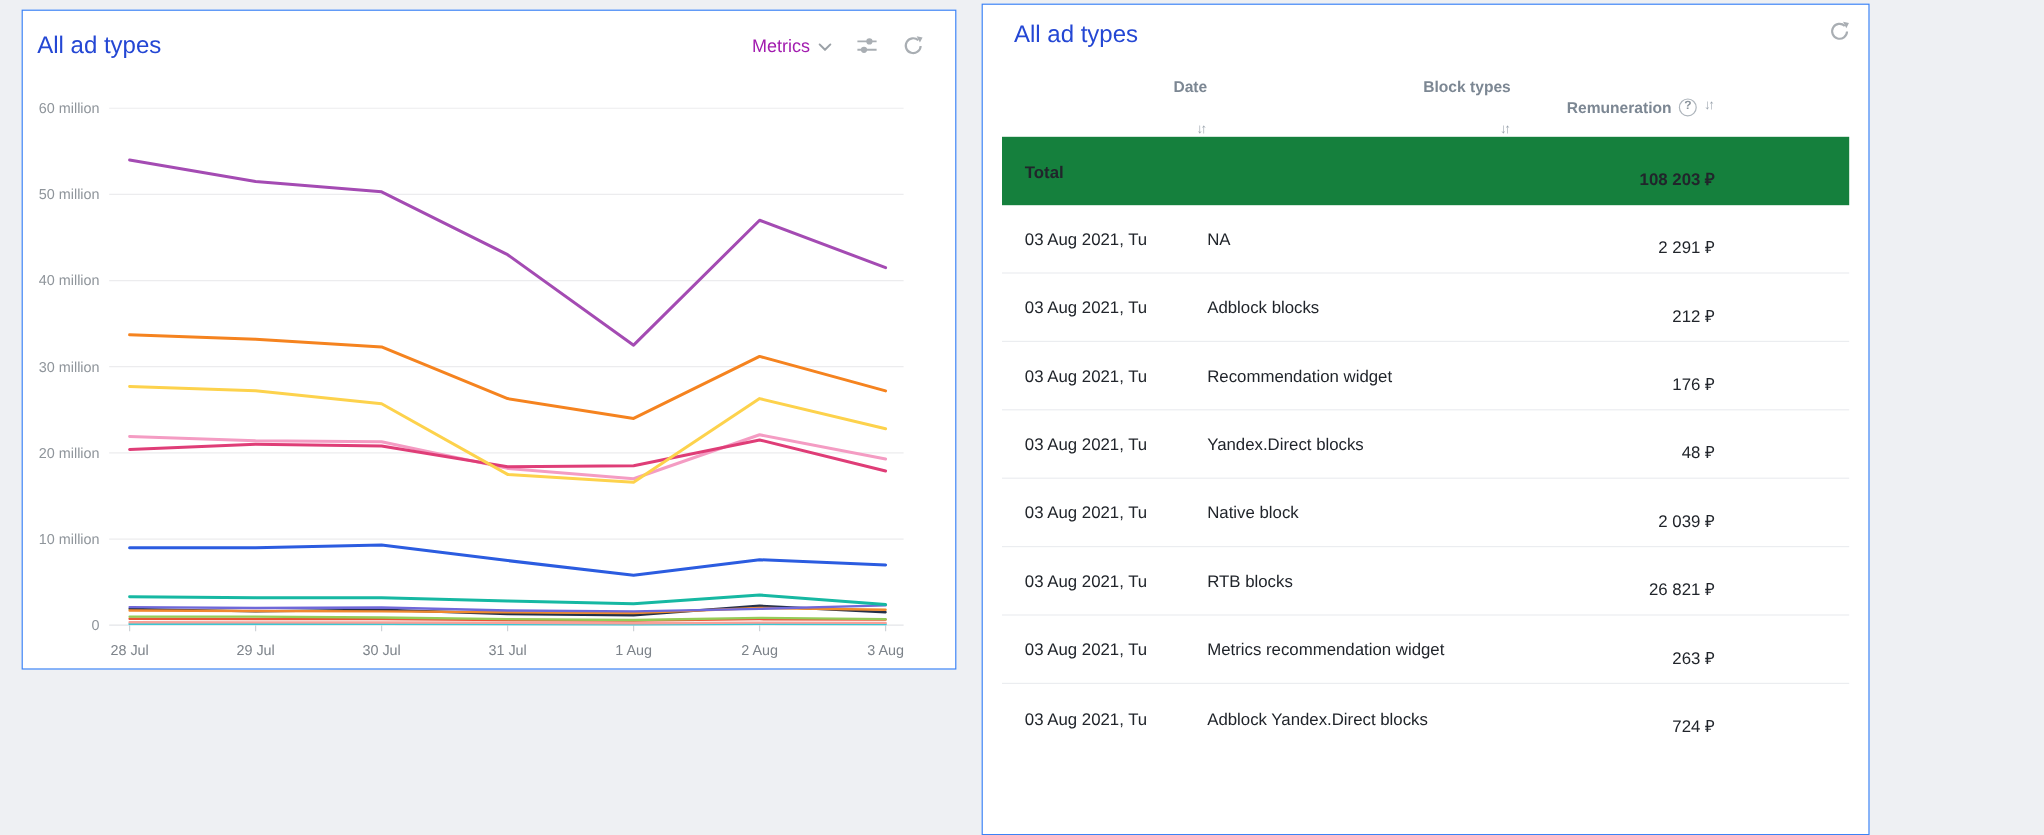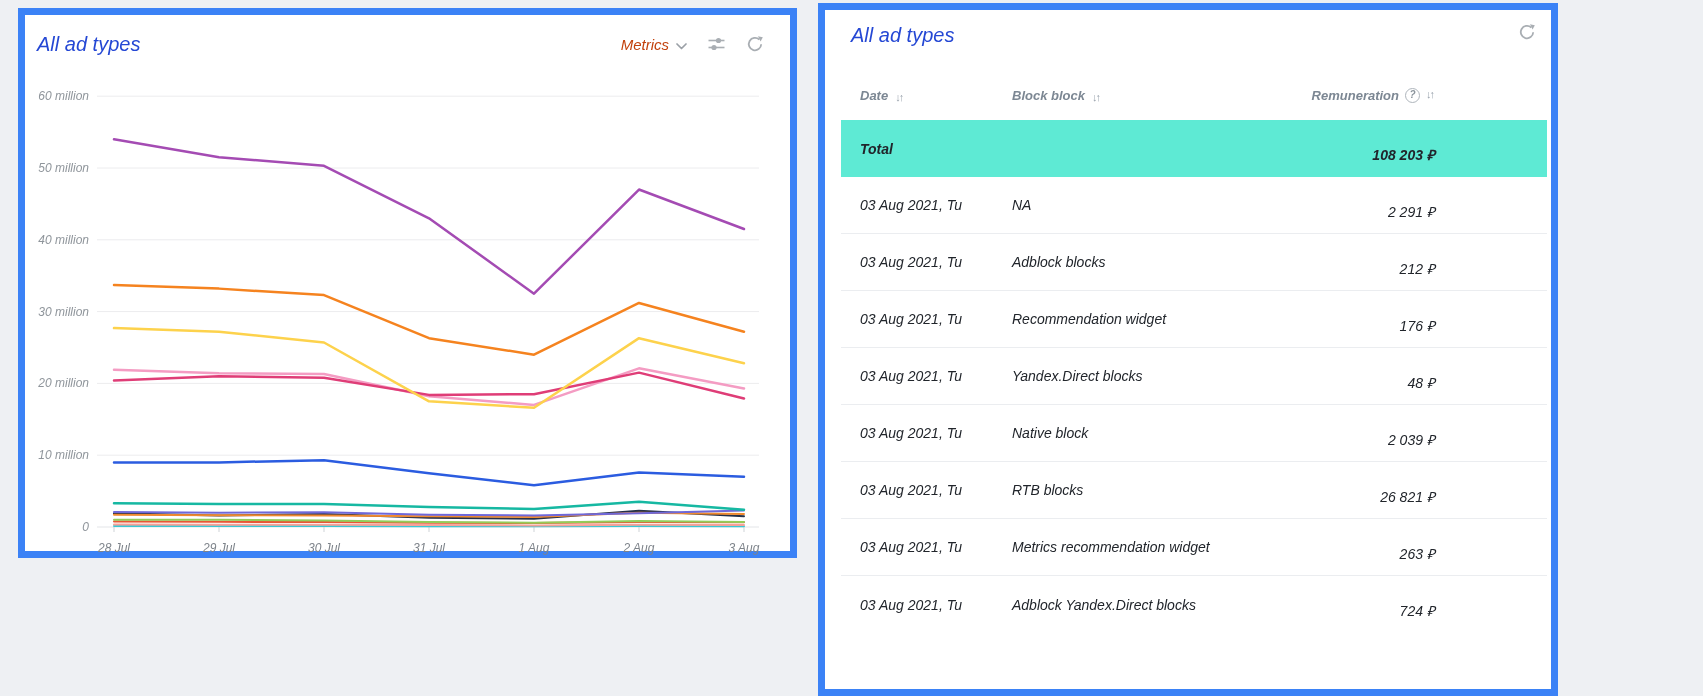--- a/index.html
+++ b/index.html
@@ -6,37 +6,36 @@
   html,body { margin:0; padding:0; }
   body {
     width:1703px; height:696px;
     background:#eef0f3;
     font-family:"Liberation Sans", sans-serif;
     position:relative; overflow:hidden;
     color:#21252b;
   }
   .card {
     position:absolute; background:#ffffff;
-    border:7px solid #3b82f6;
-    font-style:italic;
+    border:1px solid #3b82f6;
   }
   #chart-card { left:18px; top:8px; width:779px; height:550px; }
   #table-card { left:818px; top:3px; width:740px; height:693px; }
 
   
   .chart-header {
     position:absolute; left:0; top:0; right:0; height:58px;
     display:flex; align-items:center; justify-content:space-between;
     padding:0 26px 0 12px; z-index:2;
   }
   .panel-title { font-size:20px; font-weight:400; }
   .chart-controls { display:flex; align-items:center; gap:20px; }
   .metrics-dd {
     display:flex; align-items:center; gap:7px;
-    color:#c2410c; font-size:15px; cursor:pointer;
+    color:#a21caf; font-size:15px; cursor:pointer;
   }
   .icon-btn { display:flex; align-items:center; cursor:pointer; background:none; border:none; padding:0; }
 
   
   .chart-svg { position:absolute; left:0; top:0; z-index:1; }
   .ylab { font-size:12px; fill:#8f959b; }
   .xlab { font-size:12px; fill:#7d838a; }
 
   
   .table-header { position:relative; height:58px; padding:14px 16px 0 26px; }
@@ -44,25 +43,25 @@
 
   .data-table { position:absolute; left:16px; top:60px; width:706px; }
   .t-head, .t-row {
     display:grid;
     grid-template-columns:171px 253px 170px 1fr;
     align-items:center;
   }
   .t-head { height:50px; color:#7c8793; font-size:13px; font-weight:700; }
   .t-row { height:57px; font-size:14px; border-bottom:1px solid #ebedf0; }
   .rows-container .t-row:last-child { border-bottom:none; }
-  .total-row { background:#5eead4; font-weight:700; border-bottom:none; height:57px; }
+  .total-row { background:#15803d; font-weight:700; border-bottom:none; height:57px; }
   .cell-first { padding-left:19px; }
   .cell-right { text-align:right;margin-top:12px; }
   .head-right { display:flex; align-items:flex-start; justify-content:flex-end; gap:6px; }
-  .head-left { display:flex; align-items:flex-end; gap:7px; }
+  .head-left { display:flex; align-items:flex-end; gap:22px;flex-direction:column; }
   .sort-glyph { font-size:11px; letter-spacing:-2px; color:#9aa3ad; font-weight:400; padding-right:2px; cursor:pointer; }
   .help-badge {
     width:15px; height:15px; border-radius:50%;
     border:1.5px solid #aeb5bc; color:#8b949c;
     font-size:10px; font-weight:700; line-height:12px;
     display:inline-flex; align-items:center; justify-content:center;
     cursor:pointer;
   }
 </style>
 </head>
@@ -155,21 +154,21 @@
     </button>
   </div>
 
   <div class="data-table">
     <div class="t-head">
       <div class="cell-first head-left">
         <span>Date</span>
         <span class="sort-glyph">↓↑</span>
       </div>
       <div class="head-left">
-        <span>Block block</span>
+        <span>Block types</span>
         <span class="sort-glyph">↓↑</span>
       </div>
       <div class="head-right">
         <span>Remuneration</span>
         <span class="help-badge">?</span>
         <span class="sort-glyph">↓↑</span>
       </div>
       <div></div>
     </div>
 

